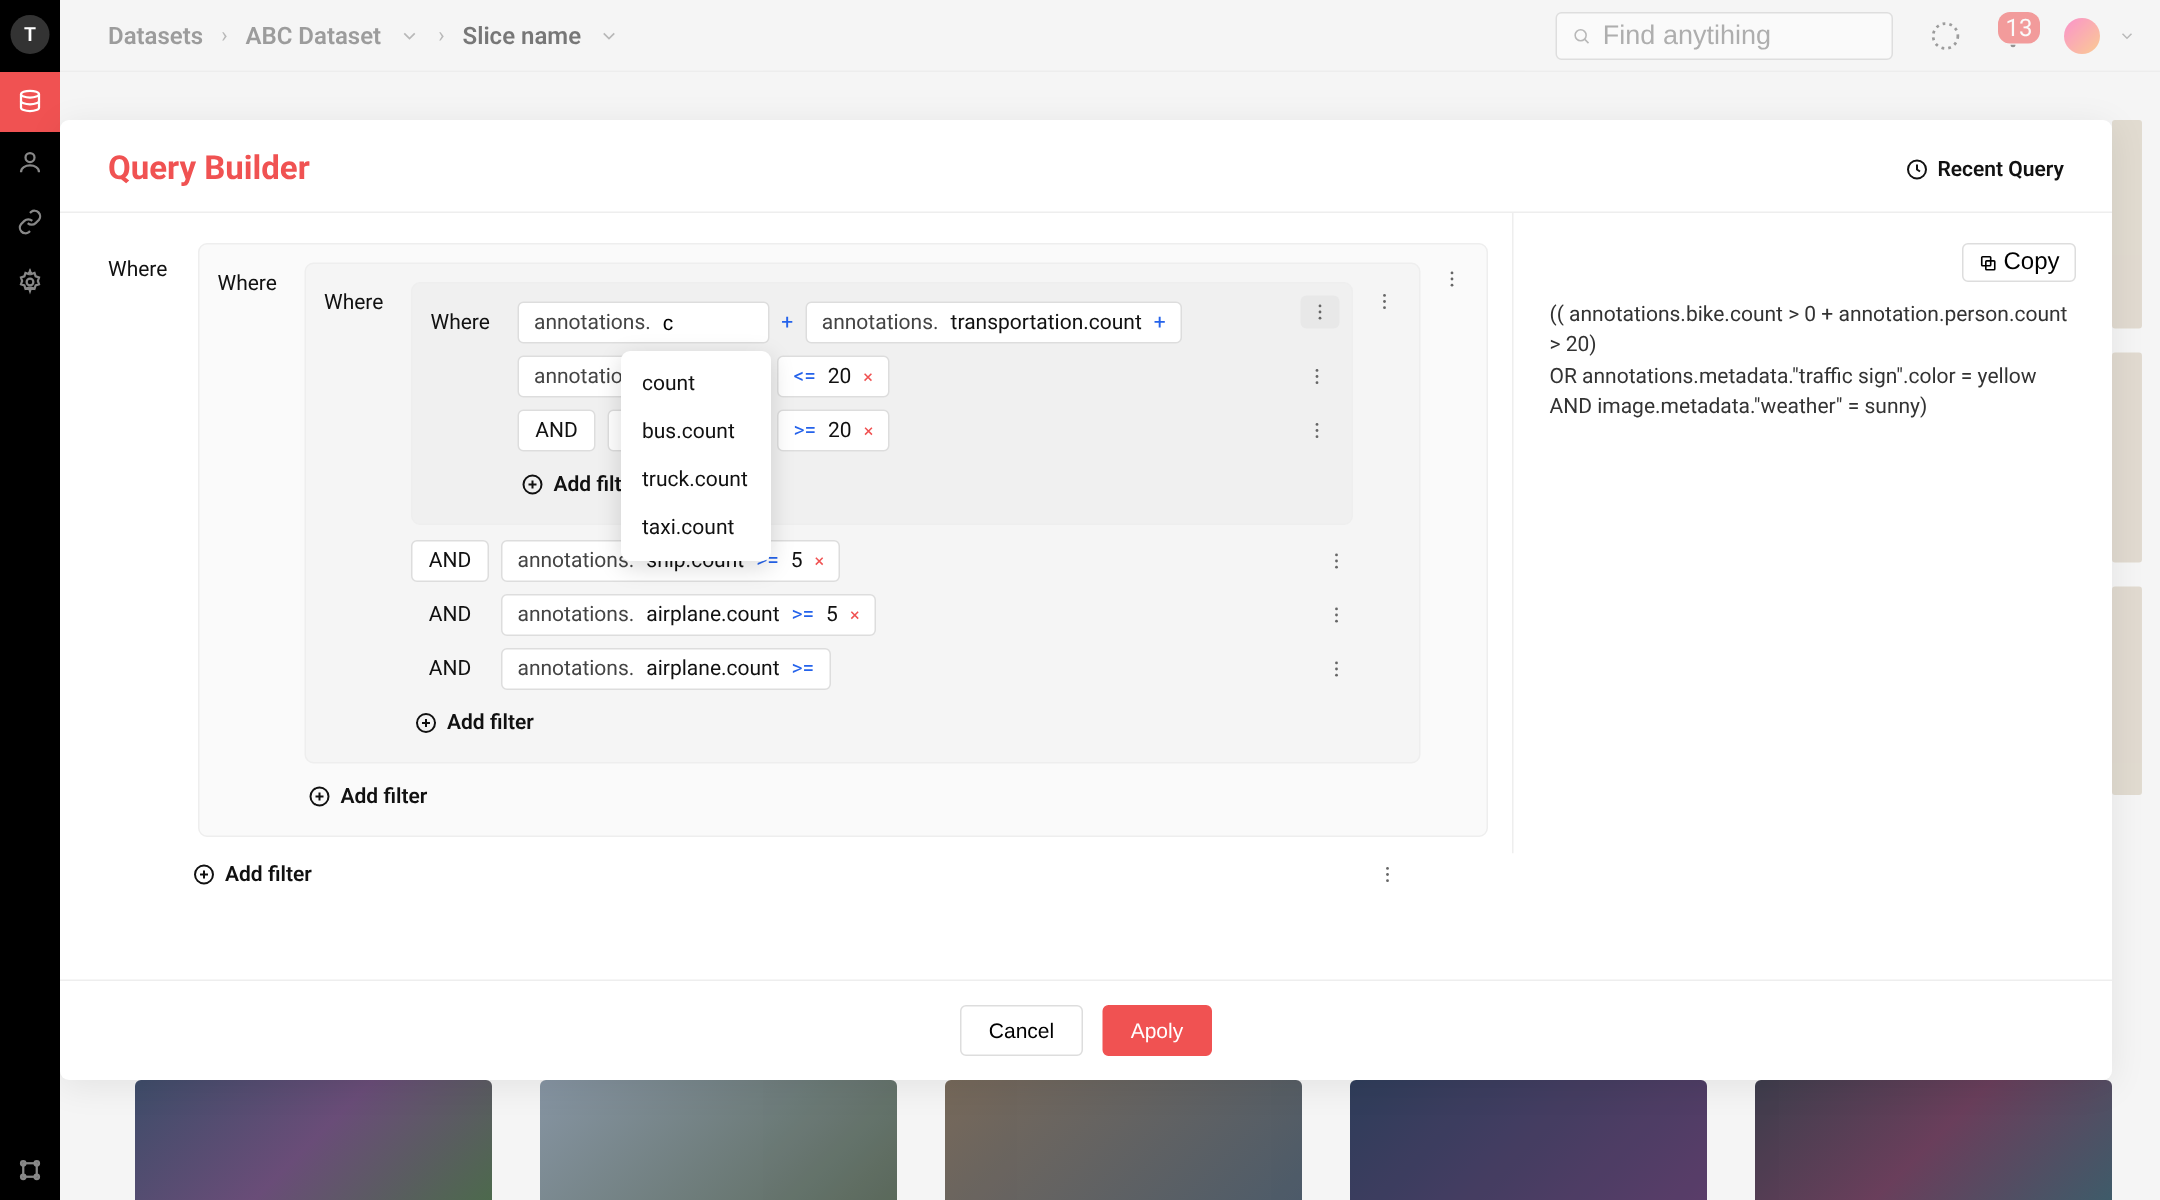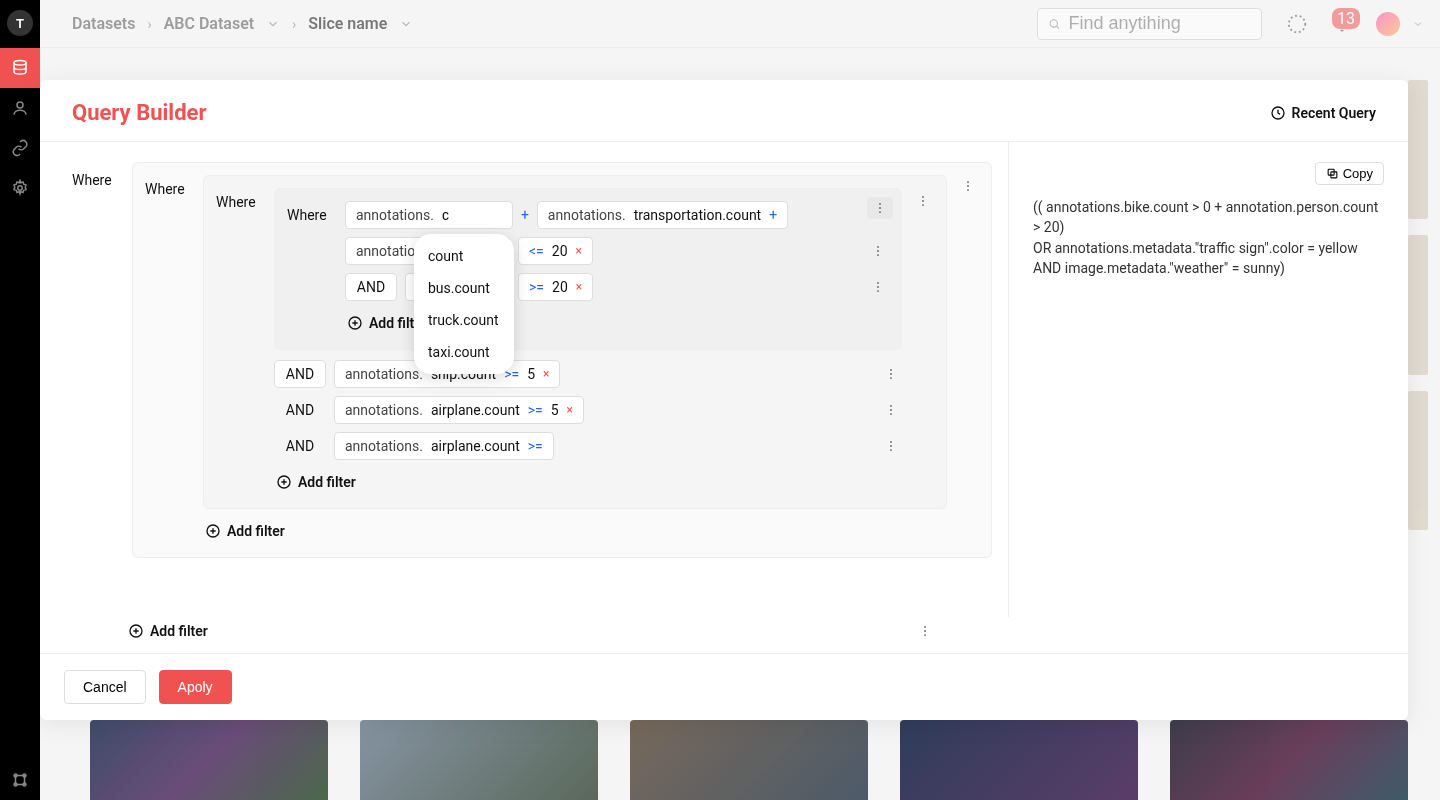--- a/index.html
+++ b/index.html
@@ -24,21 +24,21 @@
 .avatar { width: 24px; height: 24px; border-radius: 50%; background: linear-gradient(135deg,#f4a,#fa4); }
 
 
 .modal { position: absolute; left: 40px; right: 32px; top: 80px; bottom: 80px; background: #fff; border-radius: 6px; box-shadow: 0 4px 24px rgba(0,0,0,0.08); display: flex; flex-direction: column; }
 .m-head { display: flex; align-items: center; justify-content: space-between; padding: 20px 32px 16px; border-bottom: 1px solid #eee; }
 .m-title { color: #F05252; font-size: 22px; font-weight: 700; }
 .recent { display: flex; align-items: center; gap: 6px; font-weight: 600; color: #111; font-size: 14px; cursor: pointer; }
 .m-body { flex: 1; display: flex; overflow: hidden; }
 .left { flex: 1; padding: 20px 16px 20px 32px; overflow-y: auto; display: flex; align-items: flex-start; gap: 12px; }
 .right { width: 400px; border-left: 1px solid #eee; padding: 20px 24px; font-size: 14px; color: #333; }
-.right .copy { float: right; border: 1px solid #ddd; border-radius: 4px; padding: 3px 10px; font-size: 13px; background: #fff; cursor: pointer; display: flex; align-items: center; gap: 4px; }
+.right .copy { float: right; border: 1px solid #ddd; border-radius: 4px; padding: 3px 10px; font-size: 16px; background: #fff; cursor: pointer; display: flex; align-items: center; gap: 4px; }
 .right .qt { clear: both; padding-top: 12px; line-height: 1.45; }
 
 
 .where-label { font-size: 14px; color: #111; padding-top: 10px; width: 48px; }
 .group { background: #FAFAFA; border: 1px solid #eee; border-radius: 6px; padding: 12px; flex: 1; position: relative; }
 .group.g2 { background: #F5F5F5; margin-top: 0; }
 .group.g3 { background: #F0F0F0; }
 .row { display: flex; align-items: center; gap: 8px; margin-bottom: 8px; position: relative; }
 .op-box { background: #fff; border: 1px solid #ddd; border-radius: 4px; padding: 5px 10px; font-size: 14px; min-width: 52px; text-align: center; }
 .tok { background: #fff; border: 1px solid #ddd; border-radius: 4px; padding: 5px 10px; font-size: 14px; display: flex; align-items: center; gap: 8px; }
@@ -49,25 +49,25 @@
 .tok .val { color: #111; }
 .tok .x { color: #F05252; cursor: pointer; font-size: 12px; }
 .tok input { border: none; outline: none; font-size: 14px; width: 60px; background: transparent; }
 .more { color: #666; cursor: pointer; padding: 4px; }
 .more.abs { position: absolute; right: 8px; top: 8px; }
 .add { display: flex; align-items: center; gap: 6px; font-weight: 600; font-size: 14px; cursor: pointer; padding: 6px 2px; }
 .sbs { display: flex; align-items: flex-start; gap: 10px; }
 .inner-col { flex: 1; }
 
 
-.dropdown { position: absolute; background: #fff; border-radius: 17px; box-shadow: 0 4px 16px rgba(0,0,0,0.15); padding: 6px 0; width: 100px; z-index: 50; }
+.dropdown { position: absolute; background: #fff; border-radius: 6px; box-shadow: 0 4px 16px rgba(0,0,0,0.15); padding: 6px 0; width: 100px; z-index: 50; }
 .dropdown .di { padding: 8px 14px; font-size: 14px; cursor: pointer; }
 
 
-.m-foot { border-top: 1px solid #eee; padding: 16px 24px; display: flex; justify-content: flex-start; gap: 13px; }
+.m-foot { border-top: 1px solid #eee; padding: 16px 24px; display: flex; justify-content: center; gap: 13px; margin-top: 48px; }
 .btn { border-radius: 4px; padding: 8px 18px; font-size: 14px; font-weight: 500; cursor: pointer; border: 1px solid #ddd; background: #fff; }
 .btn.primary { background: #F05252; color: #fff; border-color: #F05252; }
 
 
 .thumbs { position: absolute; left: 90px; right: 32px; bottom: 0; height: 80px; display: flex; gap: 32px; opacity: 0.9; }
 .thumb { flex: 1; background: linear-gradient(135deg, #2a3a5a, #5a3a6a, #3a5a3a); border-radius: 4px 4px 0 0; }
 .thumb:nth-child(2){ background: linear-gradient(135deg,#7a8a9a,#4a5a4a); }
 .thumb:nth-child(3){ background: linear-gradient(135deg,#6a5a4a,#3a4a5a); }
 .thumb:nth-child(4){ background: linear-gradient(135deg,#1a2a4a,#4a2a5a); }
 .thumb:nth-child(5){ background: linear-gradient(135deg,#2a2a3a,#5a2a4a,#2a4a5a); }

